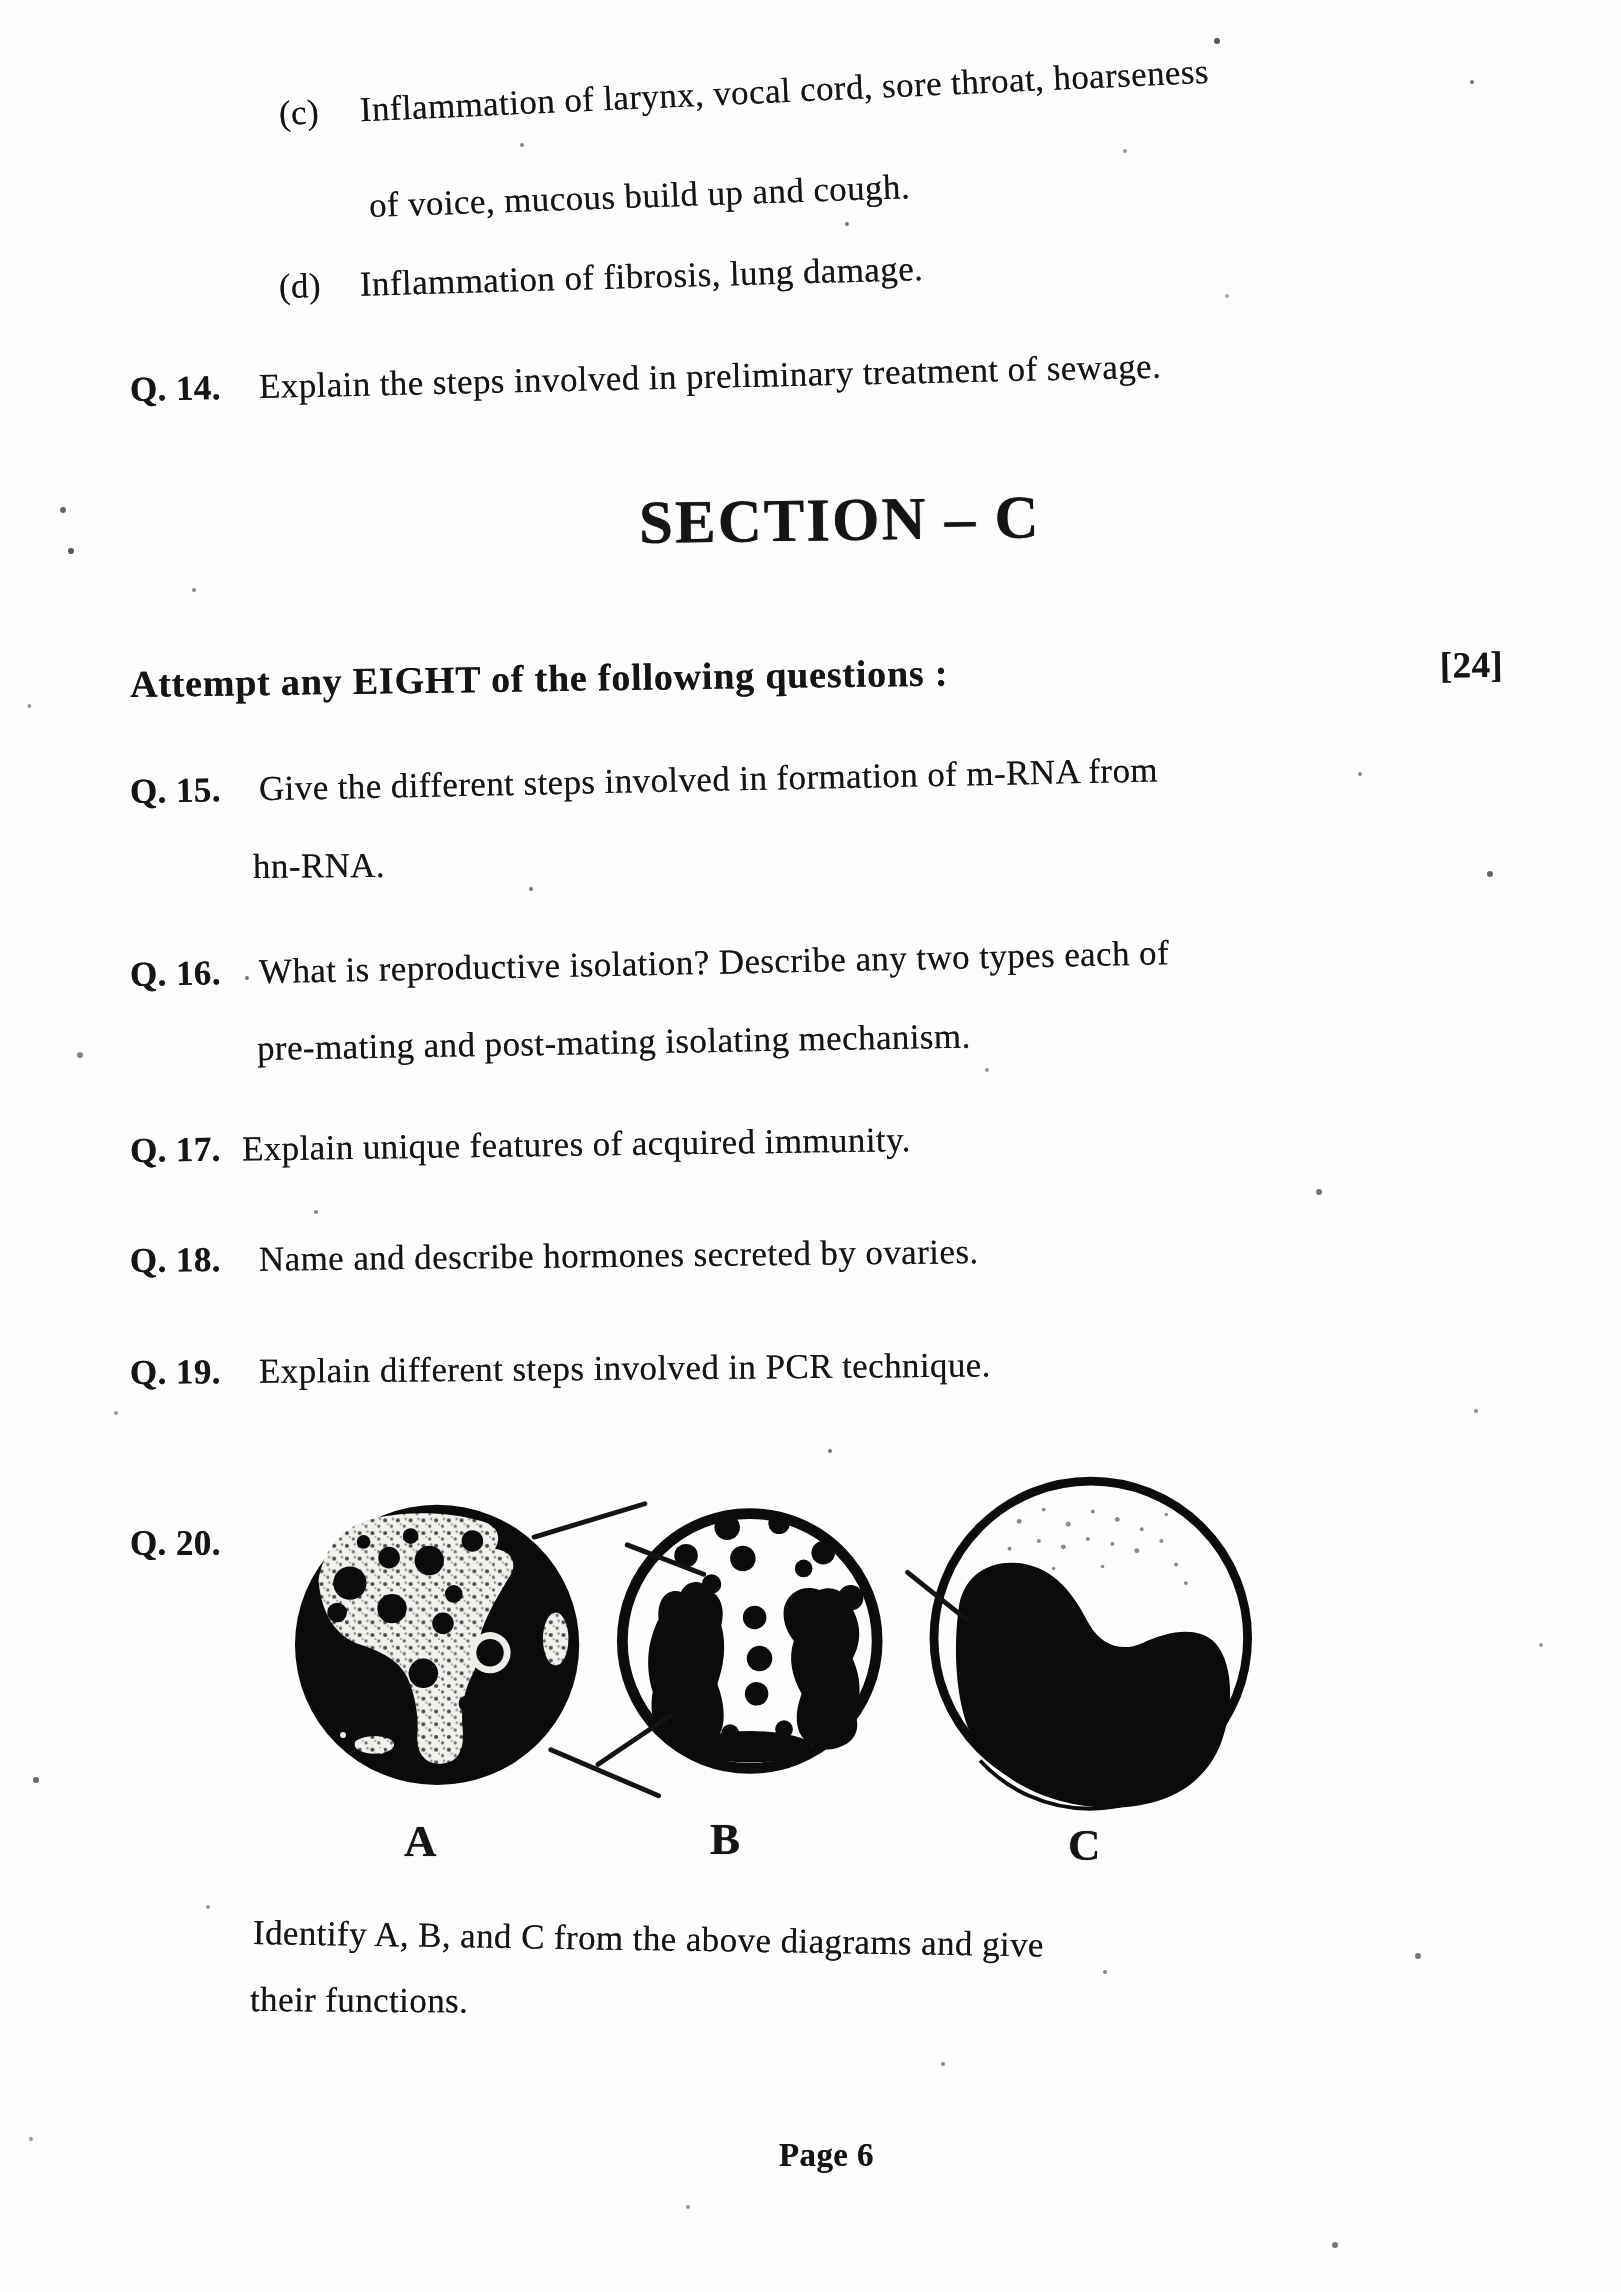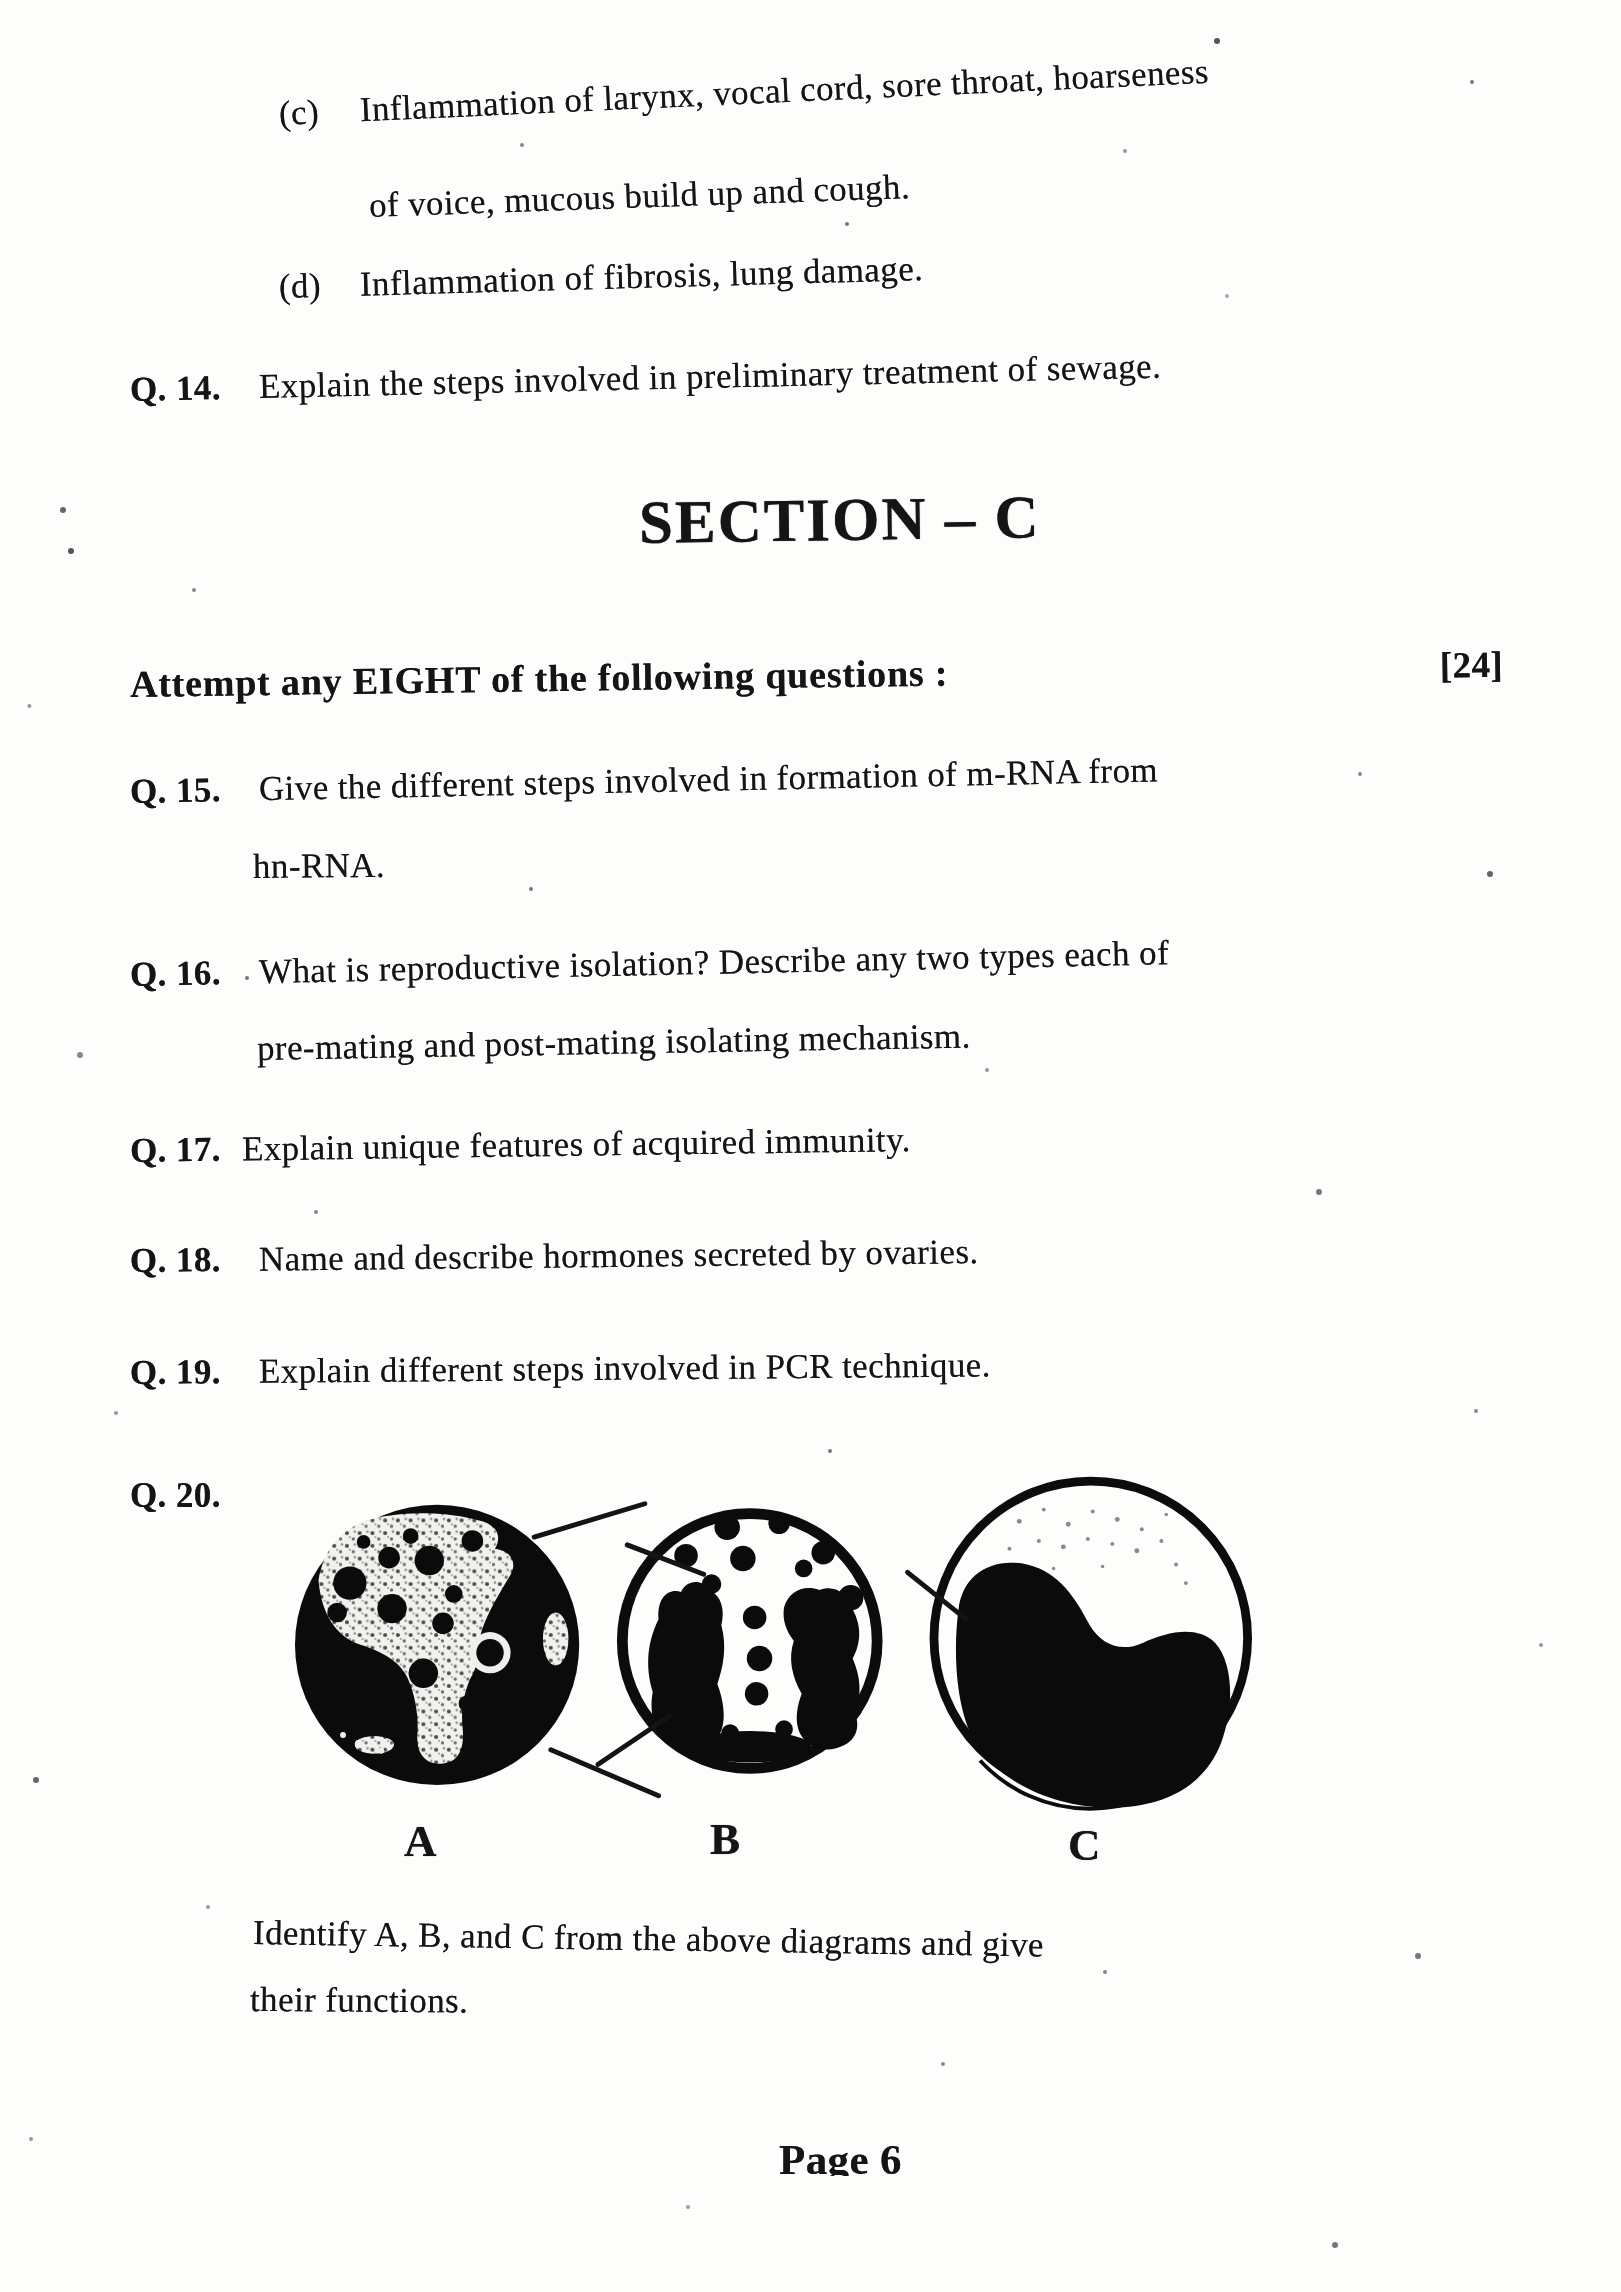--- a/index.html
+++ b/index.html
@@ -27,21 +27,21 @@
     font-size:61px;font-weight:bold;letter-spacing:2px;
     text-shadow:0 0 0.8px rgba(0,0,0,.8);
   }
   .instr{font-weight:bold;font-size:38px;letter-spacing:0.8px;}
   .marks{position:absolute;left:1310px;top:0;font-weight:bold;font-size:37px;}
   .cell-label{
     position:absolute;font-weight:bold;font-size:45px;
     text-shadow:0 0 0.8px rgba(0,0,0,.8);
   }
   .footer-wrap{height:41px;overflow:hidden;}
-  .footer{font-weight:bold;font-size:43px;}
+  .footer{font-weight:bold;font-size:33px;}
   .diagram-svg{position:absolute;left:0;top:0;pointer-events:none;}
   .noise{position:absolute;left:0;top:0;width:3.9px;height:3.9px;border-radius:50%;background:transparent;
     box-shadow:
       1215px 39px 0 1px #555, 1470px 80px 0 0 #777, 520px 143px 0 0 #888,
       1123px 149px 0 0 #999, 845px 222px 0 0 #777, 1225px 294px 0 0 #aaa,
       61px 508px 0 1px #666, 69px 549px 0 1px #555, 192px 588px 0 0 #888,
       27.4px 704px 0 0 #999, 1358px 772px 0 0 #888, 529px 887px 0 0 #777,
       1488px 872px 0 1px #666, 245px 976px 0 0 #777, 985px 1068px 0 0 #999,
       78px 1053px 0 1px #888, 314px 1210px 0 0 #888, 1317px 1190px 0 1px #777,
       114px 1411px 0 0 #999, 1474px 1409px 0 0 #888, 828px 1449px 0 0 #777,
@@ -98,21 +98,21 @@
   </div>
 
   <div class="row" style="left:130px;top:1241px;transform:rotate(-0.6deg);">
     <span class="qlabel">Q. 18.</span><span>Name and describe hormones secreted by ovaries.</span>
   </div>
 
   <div class="row" style="left:130px;top:1353px;transform:rotate(-0.5deg);">
     <span class="qlabel">Q. 19.</span><span>Explain different steps involved in PCR technique.</span>
   </div>
 
-  <div class="row" style="left:130px;top:1476px;">
+  <div class="row" style="left:130px;top:1524px;">
     <span class="qlabel" style="width:auto;">Q. 20.</span>
   </div>
 
   <svg class="diagram-svg" width="1621" height="2293" viewBox="0 0 1654 2339">
     <defs>
       <pattern id="stip" width="13" height="13" patternUnits="userSpaceOnUse">
         <rect width="13" height="13" fill="#f2f1ee"></rect>
         <circle cx="3" cy="4" r="2.1" fill="#4a4a4a"></circle>
         <circle cx="9.5" cy="10" r="1.7" fill="#6d6d6d"></circle>
         <circle cx="11" cy="2.5" r="1.3" fill="#8a8a8a"></circle>

